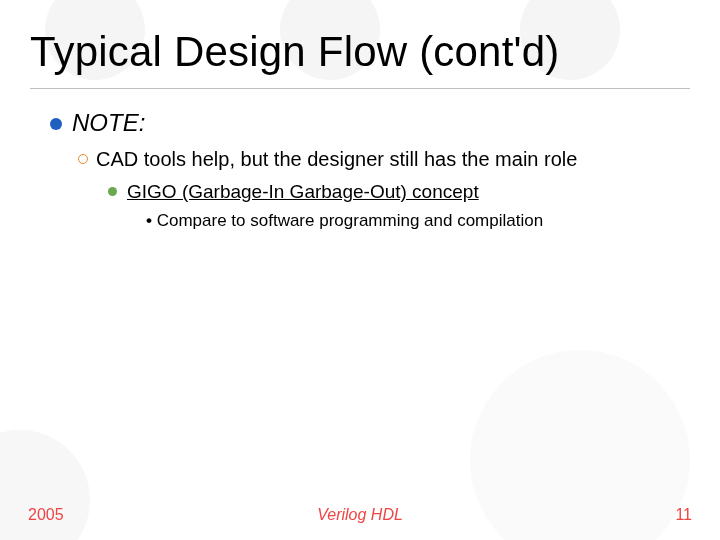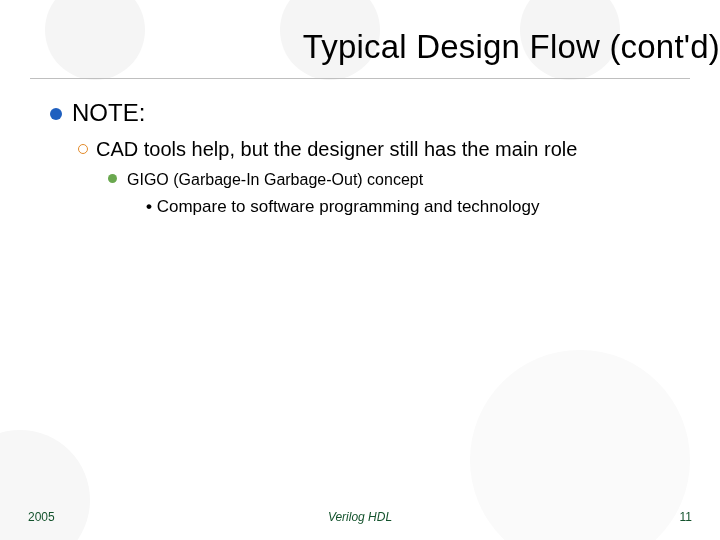--- a/index.html
+++ b/index.html
@@ -18,68 +18,67 @@
   }
   .c1 { width: 100px; height: 100px; left: 45px;  top: -20px; }
   .c2 { width: 100px; height: 100px; left: 280px; top: -20px; }
   .c3 { width: 100px; height: 100px; left: 520px; top: -20px; }
   .c4 { width: 220px; height: 220px; left: 470px; top: 350px; background: #fafafa; }
   .c5 { width: 140px; height: 140px; left: -50px; top: 430px; background: #f7f7f7; }
 
   .slide { position: relative; z-index: 1; width: 720px; height: 540px; }
 
   .title {
-    font-size: 33px;
+    font-size: 42px;
     font-weight: 400;
     padding: 28px 0 8px 30px;
     letter-spacing: 0.2px;
-    text-align: right;
   }
   .title-rule {
     margin: 4px 30px 0 30px;
     border: none;
     border-top: 1.5px solid #bfbfbf;
   }
 
   .content { padding: 20px 30px 0 50px; font-size: 24px; }
 
   .bullet-dot {
     display: inline-block;
     width: 12px; height: 12px;
     border-radius: 50%;
     margin-right: 10px;
     vertical-align: 1px;
   }
   .blue  { background: #1f5fbf; }
   .green { background: #6aa84f; width: 9px; height: 9px; vertical-align: 2px; }
 
-  .lvl1 { margin-bottom: 10px; }
+  .lvl1 { margin-bottom: 10px; font-style: italic; }
   .lvl2 { margin: 6px 0 8px 28px; font-size: 20px; line-height: 1.25; }
-  .lvl3 { margin: 4px 0 4px 58px; font-size: 16px; line-height: 1.25; }
+  .lvl3 { margin: 4px 0 4px 58px; font-size: 19px; line-height: 1.25; text-decoration: underline; }
   .lvl4 { margin: 6px 0 0 96px; font-size: 17px; line-height: 1.3; }
   .lvl4::before { content: "• "; font-weight: bold; }
 
   .hollow-circle {
     display: inline-block;
     width: 10px; height: 10px;
     border: 1.5px solid #e38b2b;
     border-radius: 50%;
     margin-right: 8px;
     vertical-align: 2px;
   }
 
   .footer {
     position: absolute;
     bottom: 16px; left: 0; right: 0;
     display: flex;
     justify-content: space-between;
     align-items: center;
     padding: 0 28px;
-    font-size: 12px;
-    color: #14532d;
+    font-size: 16px;
+    color: #ef4444;
     z-index: 2;
   }
   .footer-center { position: absolute; left: 50%; transform: translateX(-50%); font-style: italic; }
 </style>
 </head>
 <body>
 
 <div class="bg-circle c1"></div>
 <div class="bg-circle c2"></div>
 <div class="bg-circle c3"></div>
@@ -100,21 +99,21 @@
     <div class="lvl2">
       <span class="hollow-circle"></span><span>CAD tools help, but the designer still has the main role</span>
     </div>
 
     <div class="lvl3">
       <span class="bullet-dot green"></span><span>GIGO (Garbage-In Garbage-Out) concept</span>
     </div>
 
 
     <div class="lvl4">
-      <span>Compare to software programming and technology</span>
+      <span>Compare to software programming and compilation</span>
     </div>
 
   </div>
 
   <div class="footer">
     <span>2005</span>
     <span class="footer-center">Verilog HDL</span>
     <span>11</span>
   </div>
 

